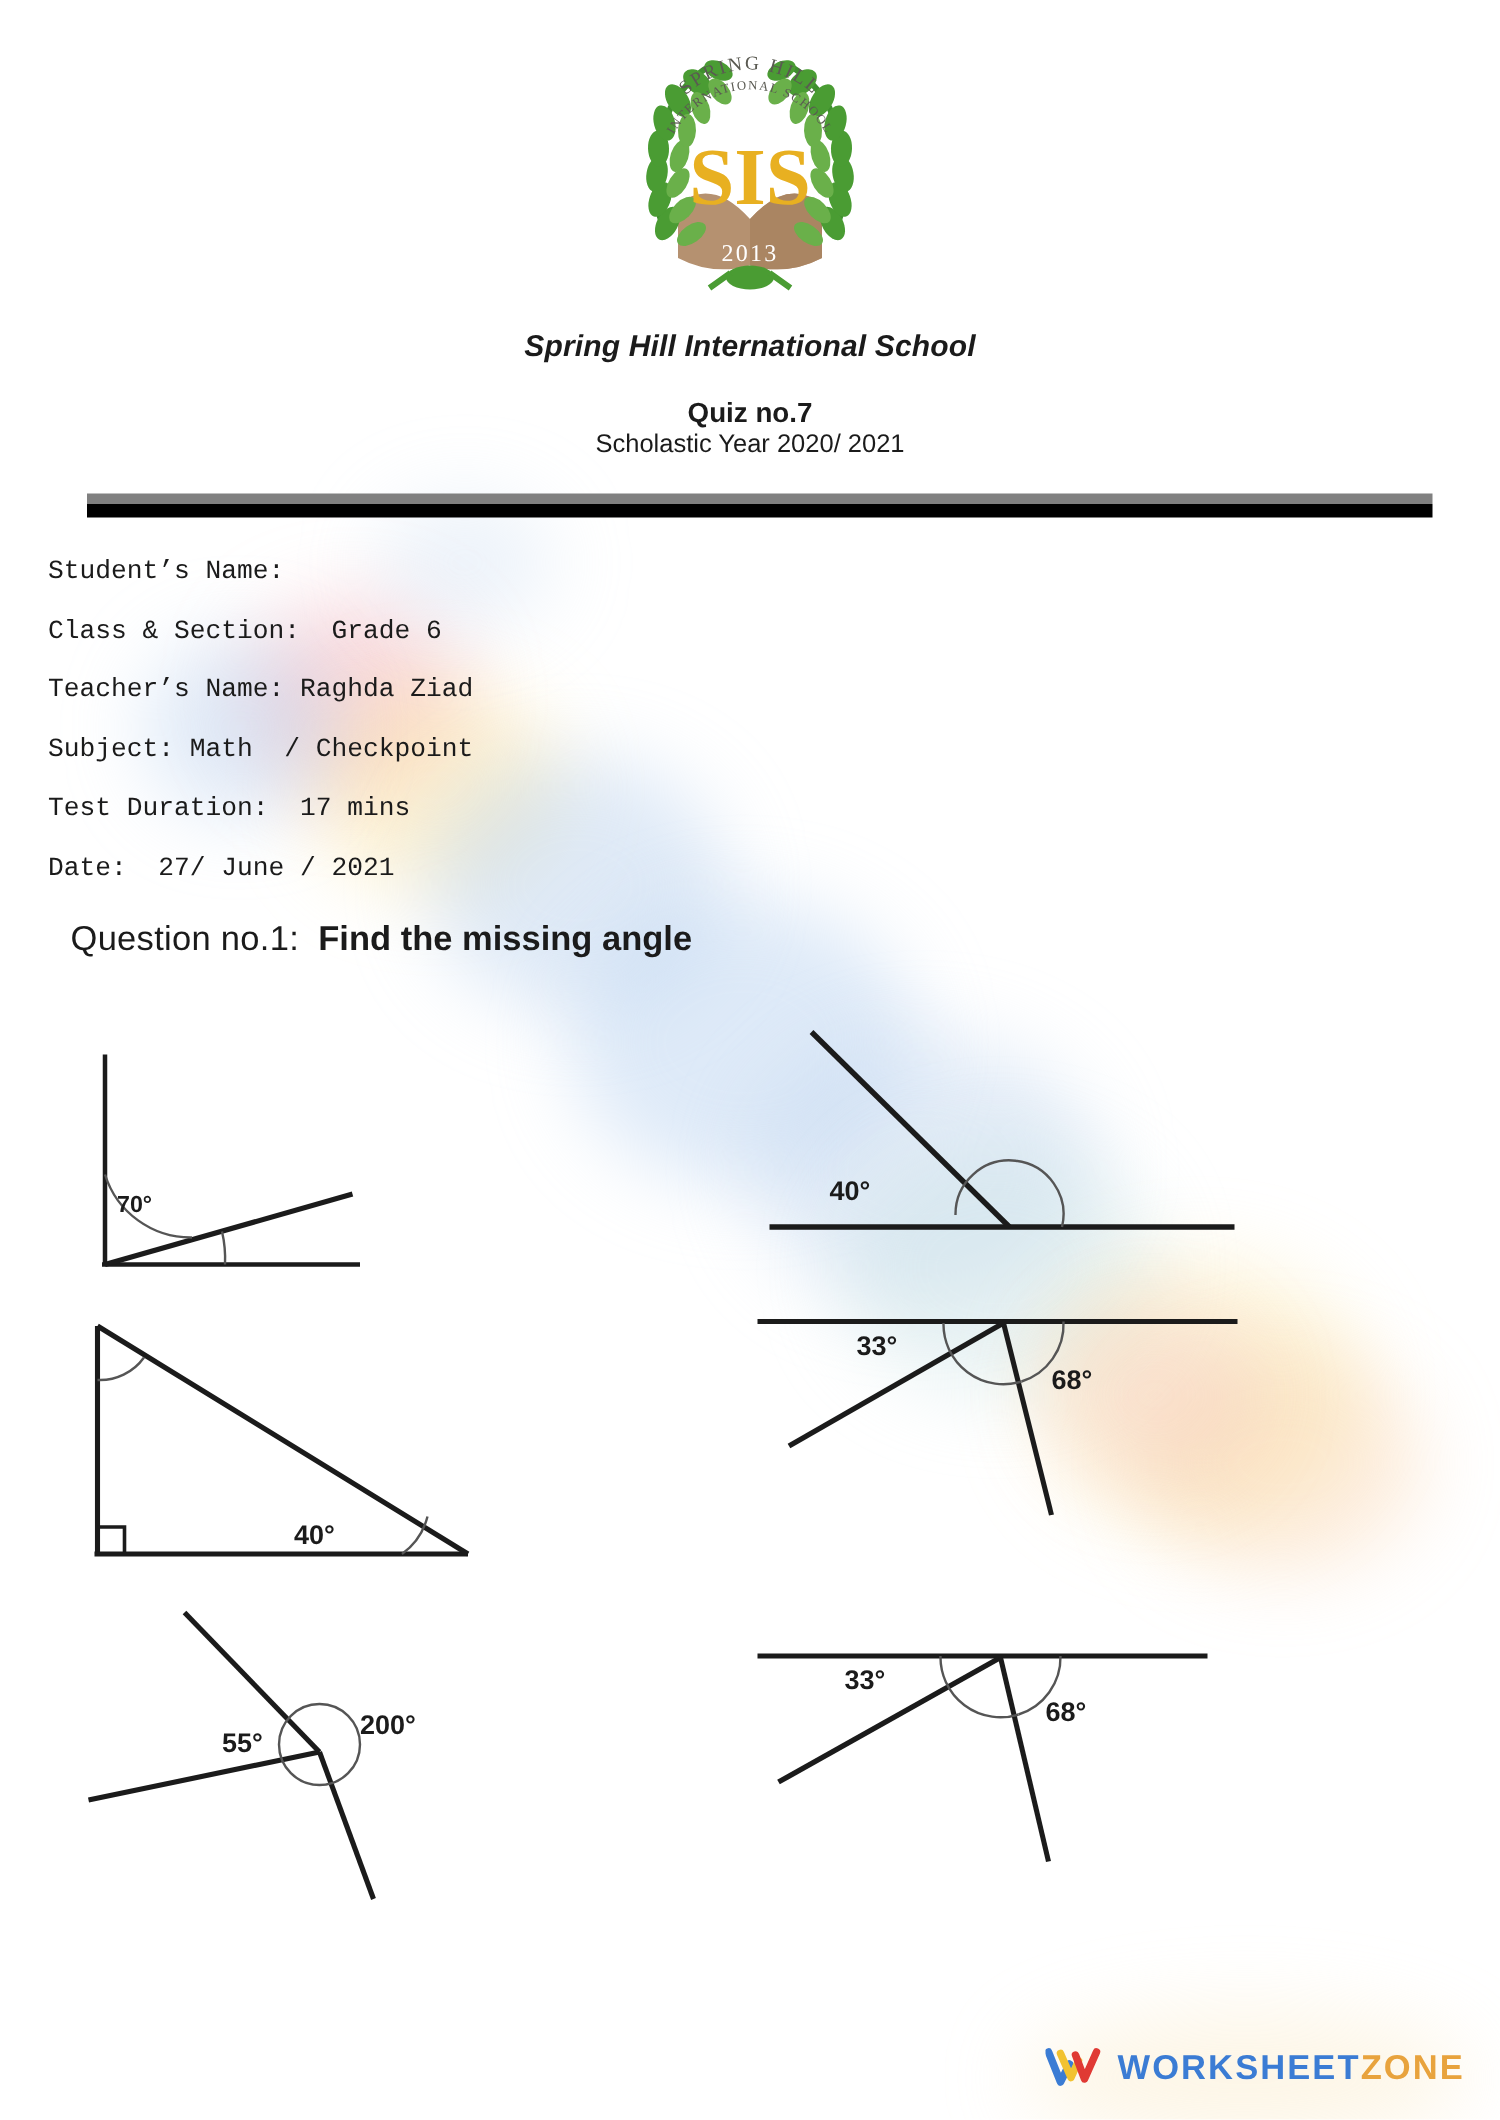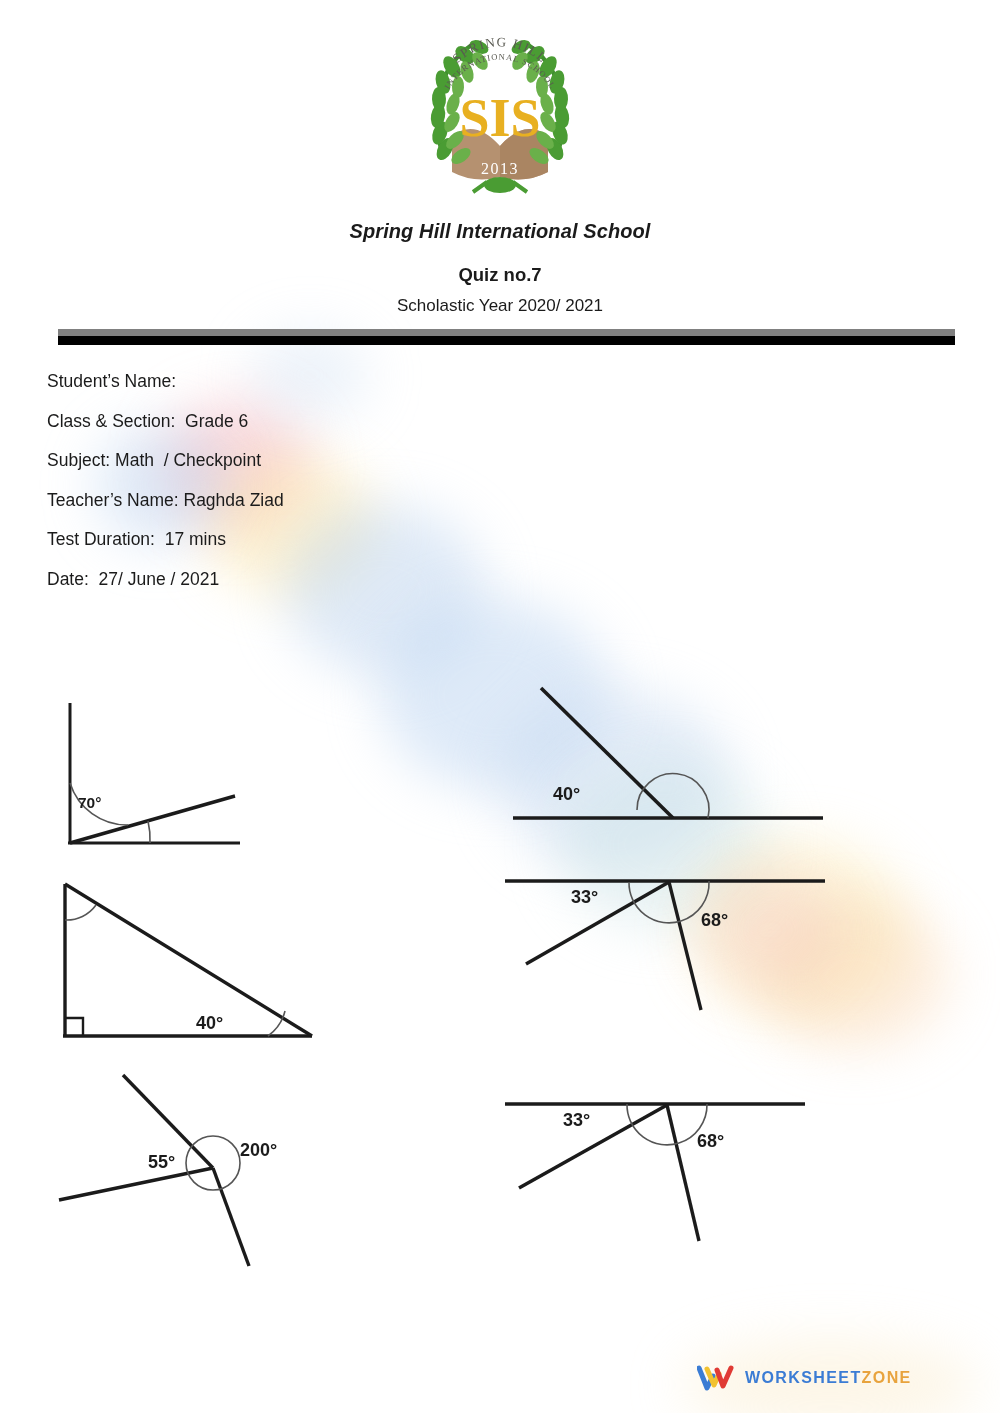--- a/index.html
+++ b/index.html
@@ -54,21 +54,21 @@
     font-style: italic;
   }
   #quiz-title {
     font-size: 18.5px;
     font-weight: bold;
     margin-top: 21px;
   }
   #scholastic-year {
     font-size: 17px;
     font-weight: normal;
-    margin-top: 10px;
+    margin-top: 0;
   }
 
   
   #divider {
     position: absolute;
     left: 58px;
     top: 329px;
     width: 897px;
     height: 16px;
   }
@@ -77,23 +77,24 @@
     background: #808080;
   }
   #divider .bar-bottom {
     height: 9px;
     background: #000000;
   }
 
   
   #info-block {
     position: absolute;
-    left: 47px;
+    left: 32px;
     top: 362px;
     width: 560px;
+    font-family: Liberation Mono, monospace;
   }
   .info-row {
     font-size: 17.5px;
     line-height: 39.5px;
     white-space: pre;
     color: #1b1b1b;
   }
 
   
   #question-line {
@@ -136,21 +137,21 @@
   
   #footer-brand {
     position: absolute;
     left: 697px;
     top: 1364px;
     display: flex;
     align-items: center;
     gap: 10px;
   }
   #brand-text {
-    font-size: 16px;
+    font-size: 23px;
     font-weight: bold;
     letter-spacing: 1.4px;
     text-align: right;
   }
 </style>
 </head>
 <body>
 
 <div id="watermark-layer">
   <div class="blob" style="left:160px; top:400px; width:150px; height:130px; background:rgba(244,170,178,.42);"></div>
@@ -249,26 +250,27 @@
   </div>
 
   <div id="divider">
     <div class="bar-top"></div>
     <div class="bar-bottom"></div>
   </div>
 
   <div id="info-block">
     <div class="info-row">Student’s Name:</div>
     <div class="info-row">Class &amp; Section:  Grade 6</div>
+    <div class="info-row">Teacher’s Name: Raghda Ziad</div>
     <div class="info-row">Subject: Math  / Checkpoint</div>
-    <div class="info-row">Teacher’s Name: Raghda Ziad</div>
     <div class="info-row">Test Duration:  17 mins</div>
     <div class="info-row">Date:  27/ June / 2021</div>
   </div>
 
+  <div id="question-line"><span id="question-label">Question no.1:</span><span id="question-text">  Find the missing angle</span></div>
 
   <svg id="diagrams" viewBox="0 0 1000 1413">
 
     <g>
 
       <line x1="70" y1="703" x2="70" y2="843" stroke="#1b1b1b" stroke-width="3"></line>
 
       <line x1="68" y1="843" x2="240" y2="843" stroke="#1b1b1b" stroke-width="3"></line>
 
       <line x1="70" y1="843" x2="235" y2="796" stroke="#1b1b1b" stroke-width="3.4"></line>

